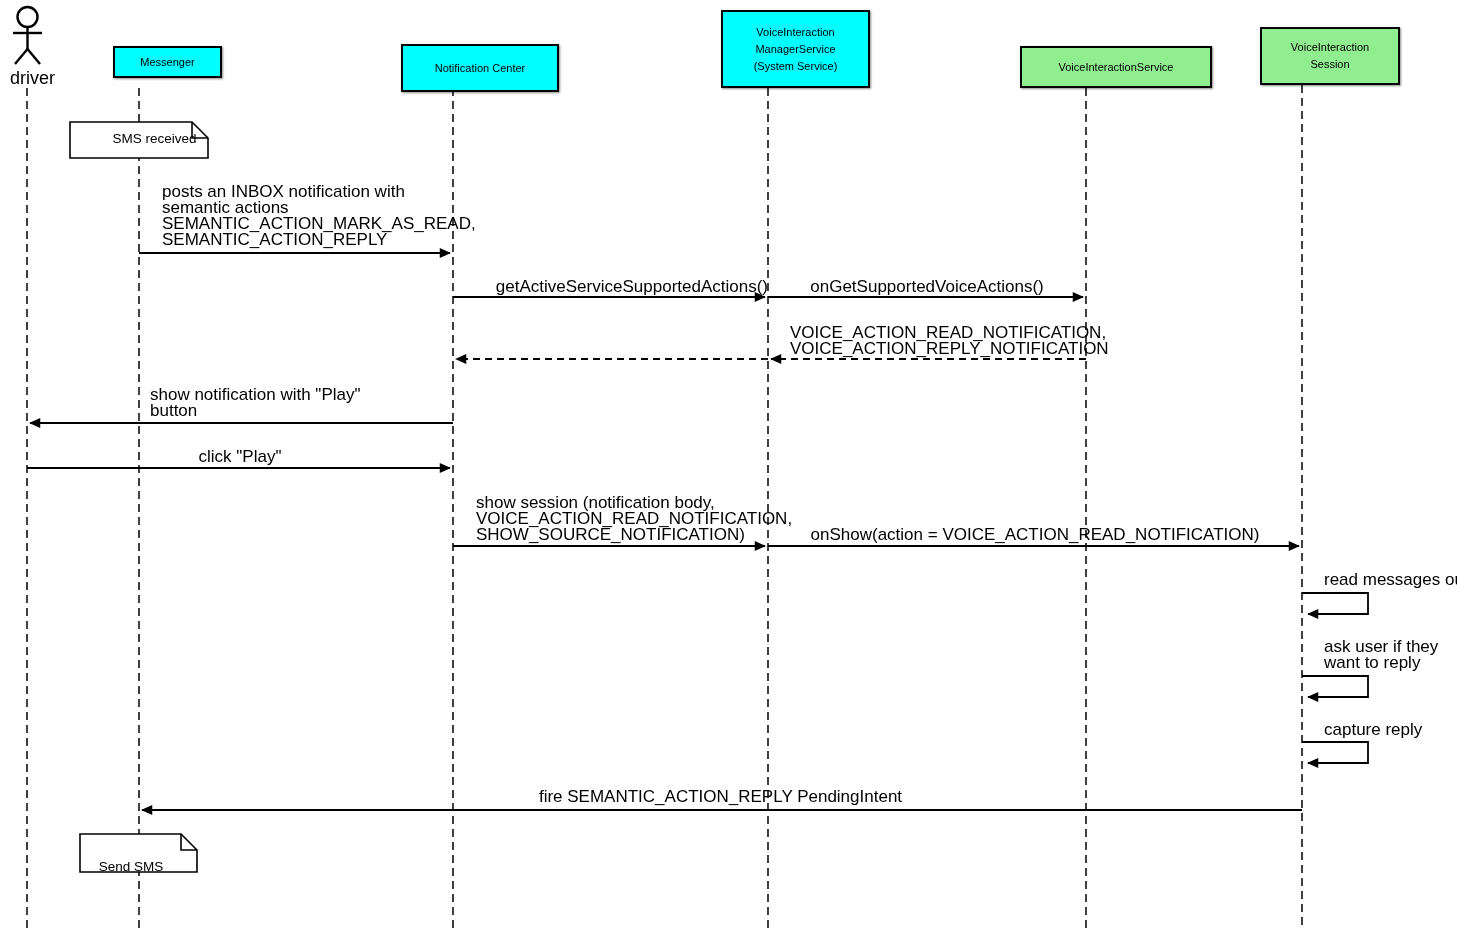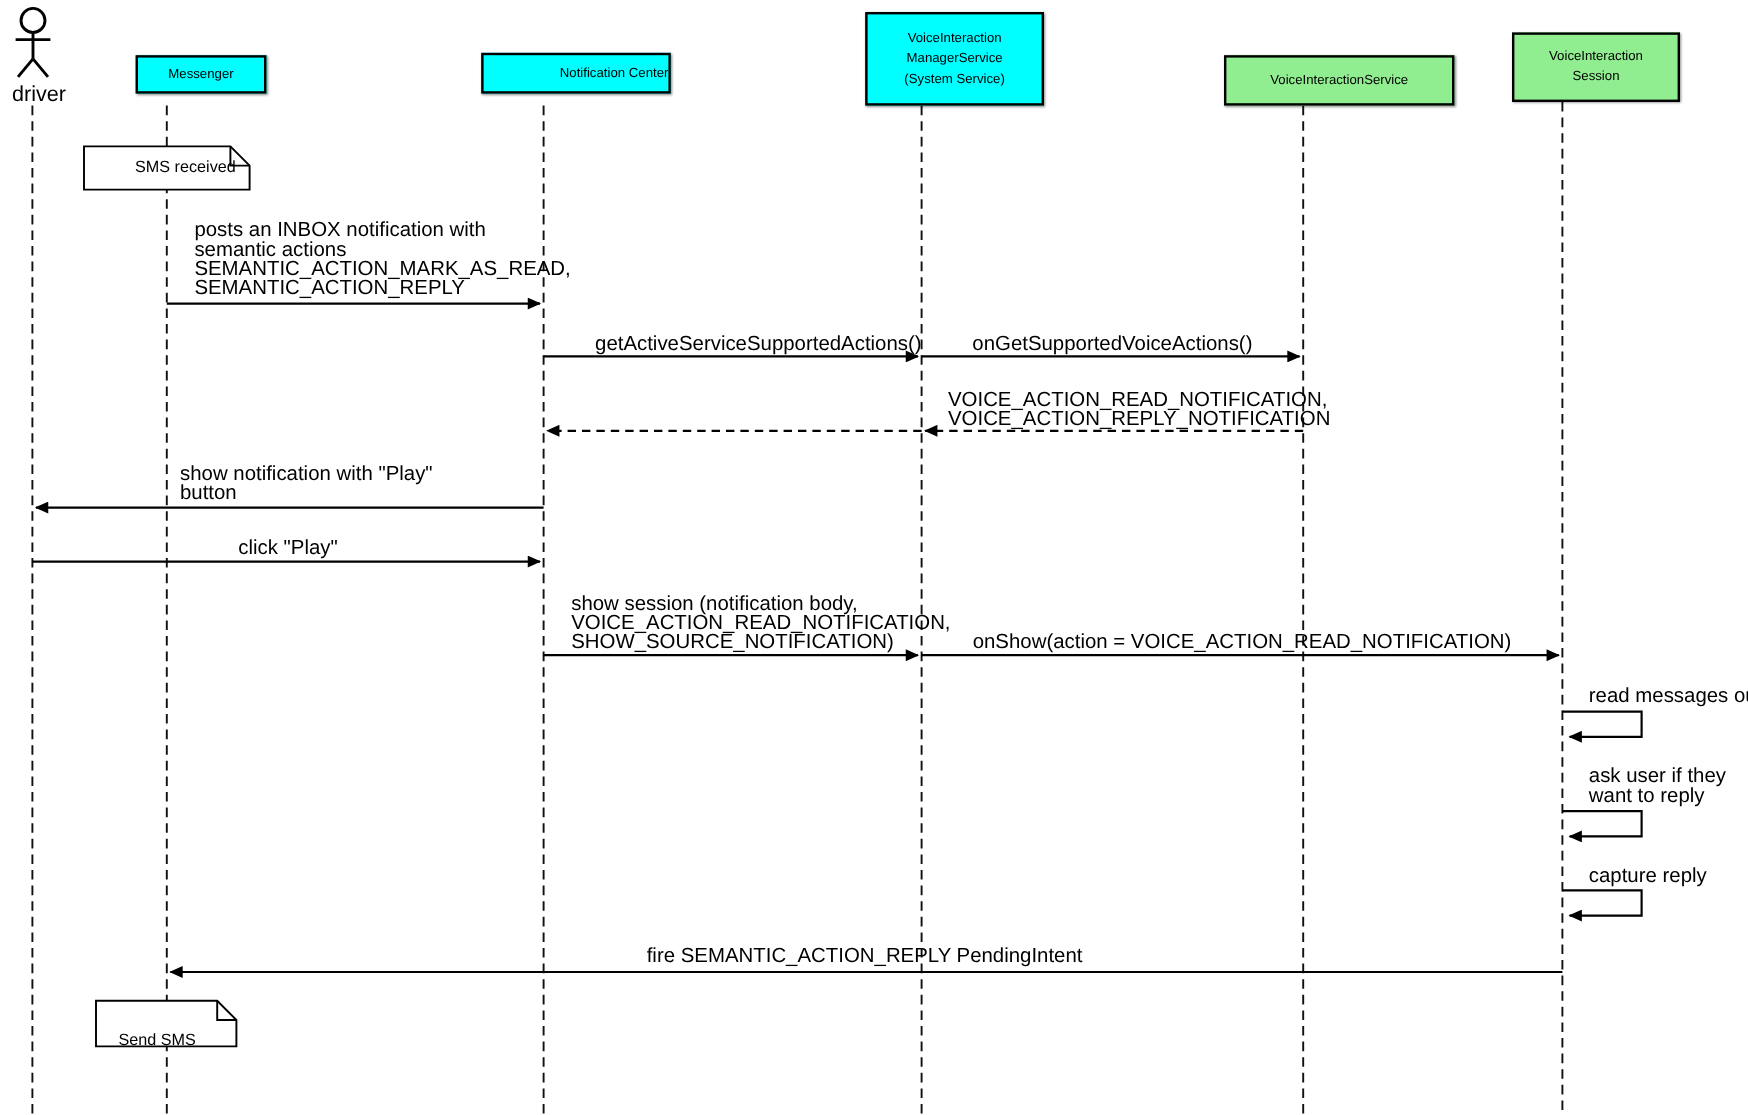--- a/index.html
+++ b/index.html
@@ -68,21 +68,21 @@
       <line x1="1302" y1="810" x2="142" y2="810" marker-end="url(#arr)"></line>
     </g>
   </svg>
 
   <div class="actor-label" style="left:0px;top:68px;width:55px;">driver</div>
 
   <div class="participant" style="left: 85px; top: 46px; width: 109px; height: 32px; background: rgb(0, 255, 255);">
     <span>Messenger</span>
   </div>
 
-  <div class="participant" style="left: 373px; top: 44px; width: 158px; height: 34px; background: rgb(0, 255, 255); align-items: flex-end;">
+  <div class="participant" style="left: 373px; top: 44px; width: 158px; height: 48px; background: rgb(0, 255, 255);">
     <span>Notification Center</span>
   </div>
 
   <div class="participant" style="left: 693px; top: 10px; width: 149px; height: 78px; background: rgb(0, 255, 255);">
     <span>VoiceInteraction</span>
     <span>ManagerService</span>
     <span>(System Service)</span>
   </div>
 
   <div class="participant" style="left: 992px; top: 46px; width: 192px; height: 42px; background: rgb(144, 238, 144);">

